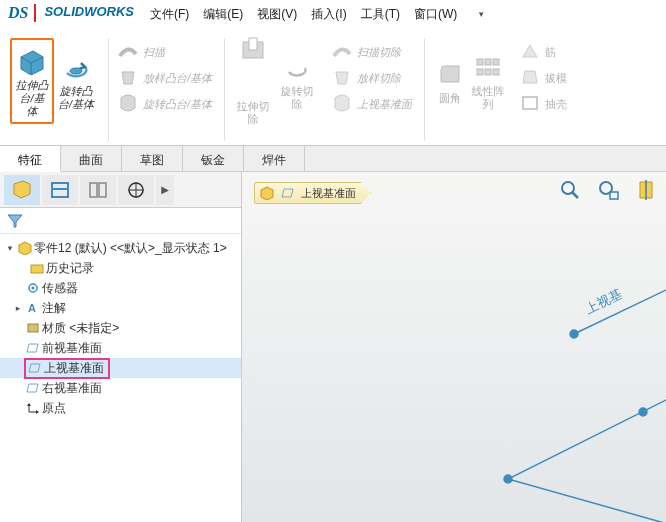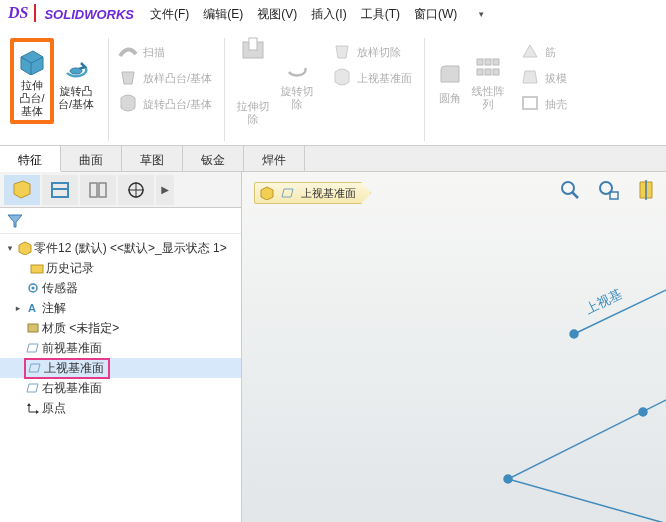--- a/index.html
+++ b/index.html
@@ -1,32 +1,32 @@
 <!DOCTYPE html>
 <html><head>
 <meta charset="utf-8">
 <style>
   * { box-sizing: border-box; margin: 0; padding: 0; font-family: "Microsoft YaHei", Arial, sans-serif; }
   body { width: 666px; height: 522px; background: #fff; overflow: hidden; font-size: 12px; color: #333; }
   .titlebar { height: 26px; display: flex; align-items: center; padding: 0 8px; }
-  .logo { color: #6d28d9; font-weight: bold; font-style: italic; font-size: 13px; display: flex; align-items: flex-end; gap: 4px; }
+  .logo { color: #0369a1; font-weight: bold; font-style: italic; font-size: 13px; display: flex; align-items: flex-start; gap: 4px; }
   .logo .ds { font-family: serif; font-style: italic; font-size: 16px; border-right: 2px solid #d9252a; padding-right: 6px; margin-right: 4px; }
   .menubar { height: 22px; display: flex; align-items: center; padding-left: 150px; gap: 14px; position: absolute; top: 3px; }
   .menubar span { font-size: 12px; color: #222; cursor: pointer; }
   .menubar .dd { font-size: 8px; color: #555; margin-left: 6px; }
   .ribbon { height: 120px; border-bottom: 1px solid #ccc; display: flex; padding: 12px 6px 4px 6px; gap: 2px; background: #fff; }
   .rgroup { display: flex; flex-direction: column; align-items: center; justify-content: flex-start; padding: 0 4px; }
-  .rgroup.sep { border-right: 1px solid #e0e0e0; padding-right: 10px; }
+  .rgroup.sep { border-right: 1px solid #e0e0e0; padding-right: 10px; font-style: italic; }
   .rbtn { display: flex; flex-direction: column; align-items: center; justify-content: center; width: 44px; padding: 2px; cursor: pointer; }
   .rbtn.small { flex-direction: row; width: auto; height: 26px; gap: 4px; }
   .rbtn .ic { width: 32px; height: 32px; display: flex; align-items: center; justify-content: center; }
   .rbtn.small .ic { width: 22px; height: 22px; }
   .rbtn .lbl { font-size: 11px; line-height: 13px; text-align: center; margin-top: 2px; }
   .rbtn.disabled { color: #b0b0b0; }
-  .highlighted { border: 4px solid #f97316; border-radius: 2px; }
+  .highlighted { border: 2px solid #f97316; border-radius: 2px; }
   .tabbar { height: 26px; background: #eee; display: flex; align-items: stretch; border-bottom: 1px solid #ccc; }
   .tabbar .tab { padding: 4px 18px 0 18px; font-size: 12px; color: #333; border-right: 1px solid #ccc; cursor: pointer; display: flex; align-items: center; }
   .tabbar .tab.active { background: #fff; border-bottom: 2px solid #fff; margin-bottom: -1px; color: #000; }
   .main { display: flex; height: calc(522px - 26px - 120px - 26px); }
   .leftpanel { width: 242px; border-right: 1px solid #ccc; display: flex; flex-direction: column; background: #fff; }
   .panelhead { height: 36px; background: #f3f3f3; display: flex; align-items: center; padding: 0 4px; gap: 2px; border-bottom: 1px solid #ccc; }
   .pht { width: 36px; height: 30px; background: #eaeaea; display: flex; align-items: center; justify-content: center; cursor: pointer; }
   .pht.active { background: #cfe3f6; }
   .filterrow { height: 26px; display: flex; align-items: center; padding: 0 6px; border-bottom: 1px solid #e8e8e8; }
   .tree { flex: 1; overflow: auto; padding: 4px 0; }
@@ -131,20 +131,28 @@
           </svg>
         </span>
       <span class="lbl">旋转切除</span>
     </div>
   </div>
 
   <div class="rgroup sep" style="align-items:flex-start;">
     <div class="rbtn small disabled">
       <span class="ic">
           <svg width="20" height="18">
+            <path d="M2 14 Q10 2 18 12" fill="none" stroke="#ccc" stroke-width="4"></path>
+          </svg>
+        </span>
+      <span class="lbl">扫描切除</span>
+    </div>
+    <div class="rbtn small disabled">
+      <span class="ic">
+          <svg width="20" height="18">
             <path d="M4 4 L16 4 L14 16 L6 16 Z" fill="#e6e6e6" stroke="#ccc"></path>
           </svg>
         </span>
       <span class="lbl">放样切除</span>
     </div>
     <div class="rbtn small disabled">
       <span class="ic">
           <svg width="20" height="18">
             <path d="M3 4 Q10 -2 17 4 L17 14 Q10 20 3 14 Z" fill="#e6e6e6" stroke="#ccc"></path>
           </svg>

